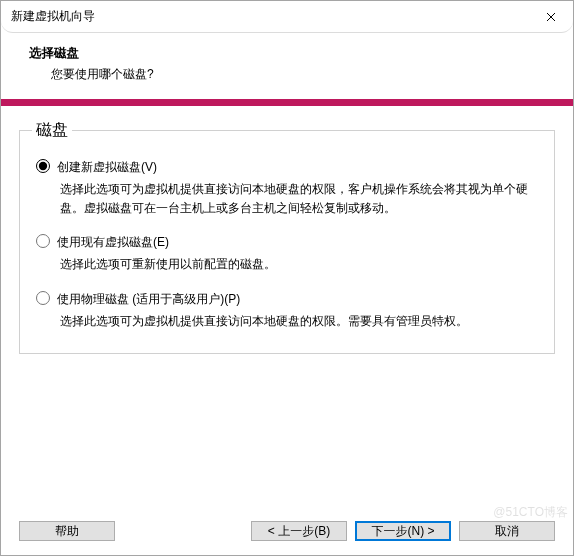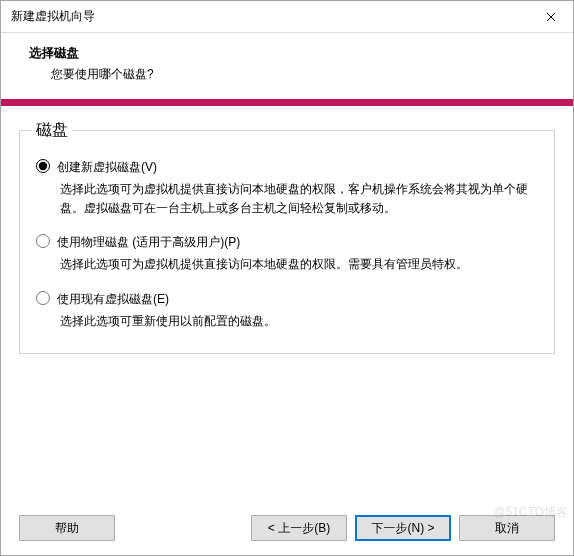--- a/index.html
+++ b/index.html
@@ -17,20 +17,21 @@
       flex-direction: column;
     }
     .titlebar {
       display: flex;
       align-items: center;
       justify-content: space-between;
       height: 32px;
       padding: 0 0 0 10px;
       background: #fff;
       border-bottom: 1px solid #dcdcdc;
+      border-radius: 12px;
     }
     .titlebar-title { font-size: 12px; }
     .titlebar-close {
       width: 45px; height: 31px;
       display: flex; align-items: center; justify-content: center;
       font-size: 14px;
     }
     .titlebar-close svg { width: 10px; height: 10px; }
     .header {
       padding: 12px 10px 16px 28px;
@@ -73,21 +74,21 @@
     }
     .footer {
       display: flex;
       align-items: center;
       padding: 10px 18px 14px 18px;
       gap: 8px;
     }
     .footer .spacer { flex: 1; }
     button.btn {
       min-width: 96px;
-      height: 26px;
+      height: 20px;
       font-family: inherit;
       font-size: 12px;
       background: #e1e1e1;
       border: 1px solid #adadad;
       padding: 0 10px;
     }
     button.btn.default {
       border: 1px solid #0078d7;
       outline: 1px solid #0078d7;
       outline-offset: -2px;
@@ -126,31 +127,31 @@
       <label class="opt-row">
         <input type="radio" name="disk" checked="" style="">
         <span>创建新虚拟磁盘(V)</span>
       </label>
       <div class="opt-desc">选择此选项可为虚拟机提供直接访问本地硬盘的权限，客户机操作系统会将其视为单个硬盘。虚拟磁盘可在一台主机上或多台主机之间轻松复制或移动。</div>
     </div>
 
     <div class="option">
       <label class="opt-row">
         <input type="radio" name="disk" style="">
-        <span>使用物理磁盘 (适用于高级用户)(P)</span>
+        <span>使用现有虚拟磁盘(E)</span>
       </label>
-      <div class="opt-desc">选择此选项可为虚拟机提供直接访问本地硬盘的权限。需要具有管理员特权。</div>
+      <div class="opt-desc">选择此选项可重新使用以前配置的磁盘。</div>
     </div>
 
     <div class="option">
       <label class="opt-row">
         <input type="radio" name="disk" style="">
-        <span>使用现有虚拟磁盘(E)</span>
+        <span>使用物理磁盘 (适用于高级用户)(P)</span>
       </label>
-      <div class="opt-desc">选择此选项可重新使用以前配置的磁盘。</div>
+      <div class="opt-desc">选择此选项可为虚拟机提供直接访问本地硬盘的权限。需要具有管理员特权。</div>
     </div>
   </fieldset>
 </div>
 
 <div class="footer">
   <button class="btn">帮助</button>
   <div class="spacer"></div>
   <button class="btn">&lt; 上一步(B)</button>
   <button class="btn default">下一步(N) &gt;</button>
   <button class="btn">取消</button>

